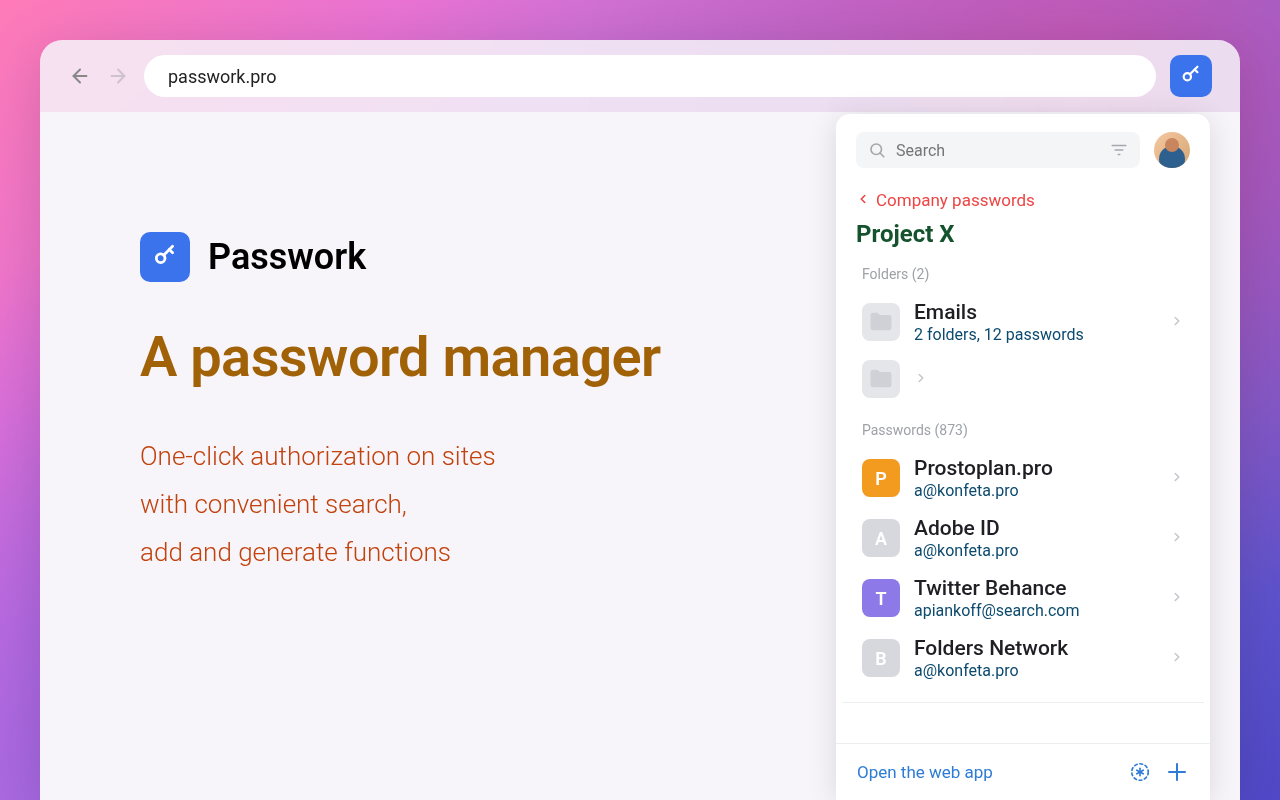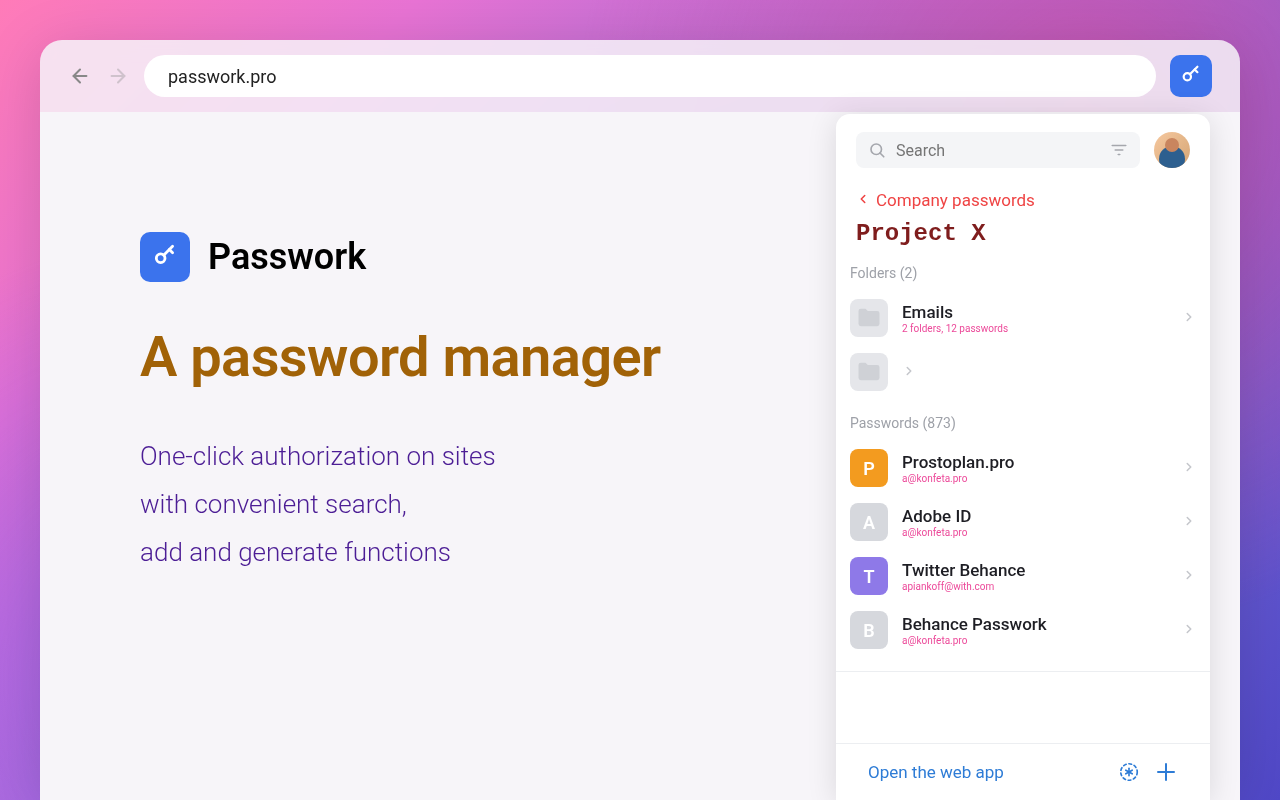--- a/index.html
+++ b/index.html
@@ -92,21 +92,21 @@
   line-height: 1.25;
   font-weight: 600;
   color: #a16207;
   margin-bottom: 40px;
   letter-spacing: -0.01em;
 }
 .subhead {
   font-size: 26px;
   line-height: 1.85;
   font-weight: 300;
-  color: #4c1d95;
+  color: #c2410c;
 }
 .panel {
   position: absolute;
   right: 30px;
   top: 2px;
   width: 374px;
   bottom: 0;
   background: #fff;
   border-radius: 14px 14px 0 0;
   box-shadow: 0 4px 30px rgba(0,0,0,0.12);
@@ -144,26 +144,26 @@
   box-shadow: 0 14px 0 6px #2d5f8f;
 }
 .crumb {
   display: flex; align-items: center; gap: 6px;
   padding: 8px 20px 6px 20px;
   color: #ef4444;
   font-size: 17px;
 }
 .project-title {
   padding: 4px 32px 14px 20px;
-  font-size: 24px; font-weight: 700; color: #7f1d1d; font-family: Liberation Mono, monospace;
+  font-size: 24px; font-weight: 700; color: #14532d;
 }
 .scroll {
   flex: 1;
   overflow-y: auto;
-  padding: 0 14px;
+  padding: 0 26px;
   position: relative;
 }
 .scroll::-webkit-scrollbar { width: 5px; }
 .scroll::-webkit-scrollbar-thumb { background: #d0d2d6; border-radius: 3px; }
 .section-label {
   font-size: 14px; color: #9ea1a8;
   padding: 4px 0 10px 0;
 }
 .row {
   display: flex; align-items: center; gap: 14px;
@@ -172,27 +172,27 @@
 }
 .row-ic {
   width: 38px; height: 38px; border-radius: 8px;
   display: flex; align-items: center; justify-content: center;
   font-weight: 600; color: #fff; font-size: 18px;
   flex-shrink: 0;
 }
 .folder-ic { background: #e5e6ea; position: relative; }
 .folder-ic svg { color: #cfd1d6; }
 .row-text { flex: 1; min-width: 0; }
-.row-name { font-size: 17px; color: #1e1e24; font-weight: 500; }
-.row-sub { font-size: 10px; color: #ec4899; margin-top: 1px; }
+.row-name { font-size: 21px; color: #1e1e24; font-weight: 500; }
+.row-sub { font-size: 16px; color: #0c4a6e; margin-top: 1px; }
 .chev { color: #c5c7cc; }
 .divider { height: 1px; background: #eceef1; margin: 14px -20px 0 -20px; }
 .footer {
   display: flex; align-items: center;
-  padding: 16px 32px;
+  padding: 16px 21px;
   gap: 14px;
   border-top: 1px solid #eceef1;
 }
 .open-link { flex: 1; color: #2e7cd6; font-size: 17px; }
 .foot-ic { color: #2e7cd6; display: flex; }
 </style>
 </head>
 <body>
 
 <div class="bg-wave"></div>
@@ -332,31 +332,31 @@
           </div>
           <span class="chev"><svg width="14" height="14" viewBox="0 0 24 24" fill="none" stroke="currentColor" stroke-width="2.6" stroke-linecap="round" stroke-linejoin="round">
                 <path d="M9 18l6-6-6-6"></path>
               </svg></span>
         </div>
 
         <div class="row">
           <div class="row-ic" style="background:#8e79e8">T</div>
           <div class="row-text">
             <div class="row-name">Twitter Behance</div>
-            <div class="row-sub">apiankoff@with.com</div>
+            <div class="row-sub">apiankoff@search.com</div>
           </div>
           <span class="chev"><svg width="14" height="14" viewBox="0 0 24 24" fill="none" stroke="currentColor" stroke-width="2.6" stroke-linecap="round" stroke-linejoin="round">
                 <path d="M9 18l6-6-6-6"></path>
               </svg></span>
         </div>
 
         <div class="row">
           <div class="row-ic" style="background:#d6d8dd;color:#fff">B</div>
           <div class="row-text">
-            <div class="row-name">Behance Passwork</div>
+            <div class="row-name">Folders Network</div>
             <div class="row-sub">a@konfeta.pro</div>
           </div>
           <span class="chev"><svg width="14" height="14" viewBox="0 0 24 24" fill="none" stroke="currentColor" stroke-width="2.6" stroke-linecap="round" stroke-linejoin="round">
                 <path d="M9 18l6-6-6-6"></path>
               </svg></span>
         </div>
 
         <div class="divider"></div>
       </div>
 

